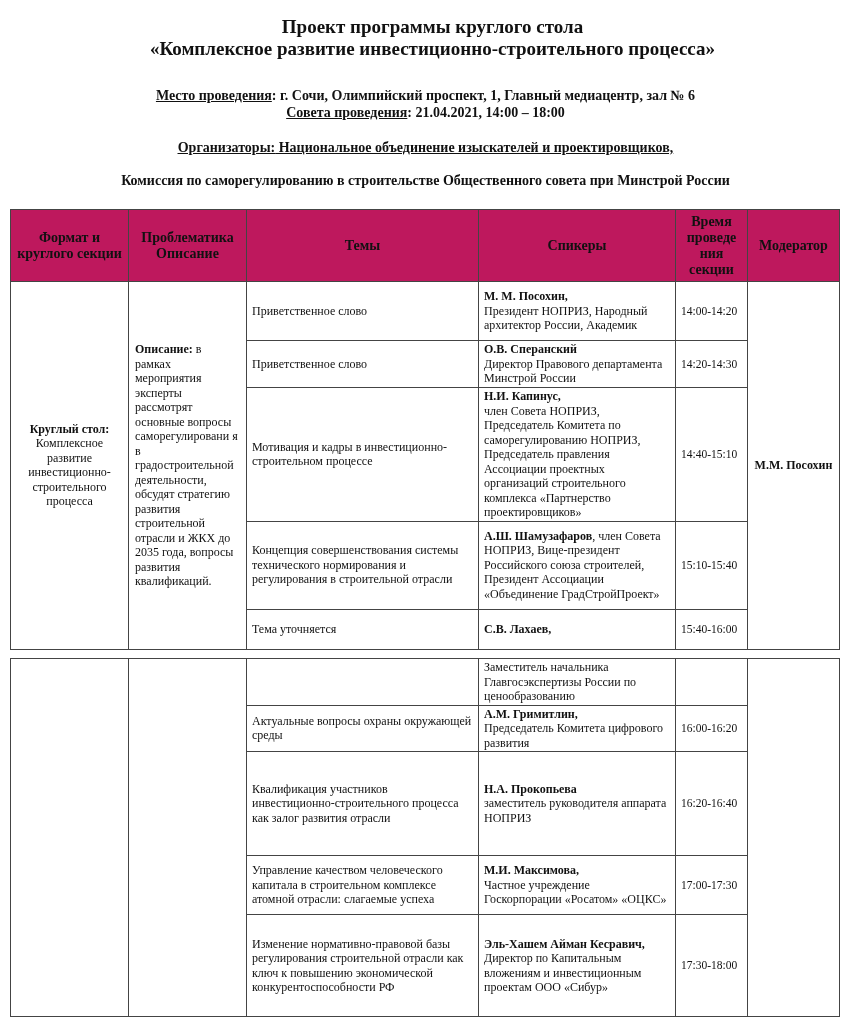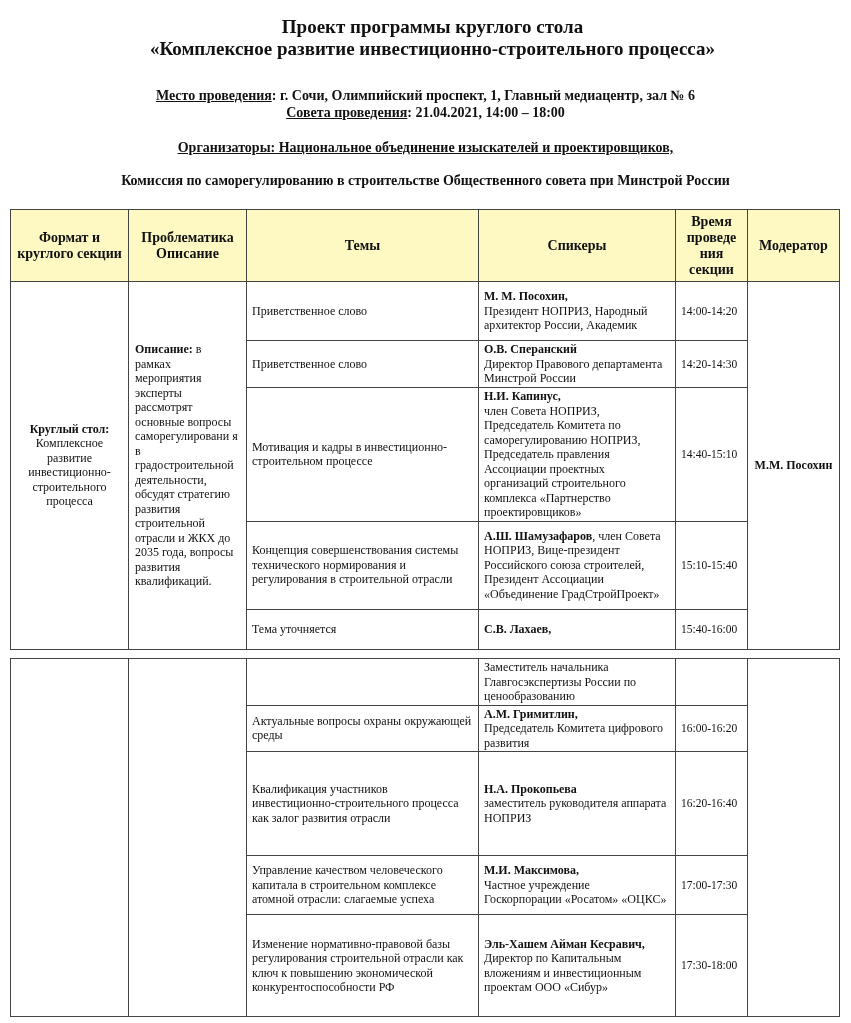--- a/index.html
+++ b/index.html
@@ -15,21 +15,21 @@
   .i1 { top: 87px; }
   .i2 { top: 104px; }
   .i3 { top: 139px; text-decoration: underline; }
   .i4 { top: 156px; margin-top: 16px; }
 
   table { position: absolute; left: 10px; width: 829px; border-collapse: collapse;
           table-layout: fixed; font-size: 12px; line-height: 14.5px; }
   td, th { border: 1.4px solid #444; vertical-align: middle; padding: 1px 5px; }
   #tbl1 { top: 209px; }
   #tbl2 { top: 658px; }
-  th { background: #fef9c3; font-weight: bold; font-size: 14px; line-height: 16px;
+  th { background: #be185d; font-weight: bold; font-size: 14px; line-height: 16px;
        text-align: center; padding: 2px 3px; }
   td.center { text-align: center; margin-left: 48px; }
   td.time { font-size: 11.5px; }
   .bold { font-weight: bold; }
   .name { font-weight: bold; display: block; }
   .desc-label { font-weight: bold; }
   td.desc { padding: 2px 6px; vertical-align: middle; }
 </style>
 </head>
 <body>

